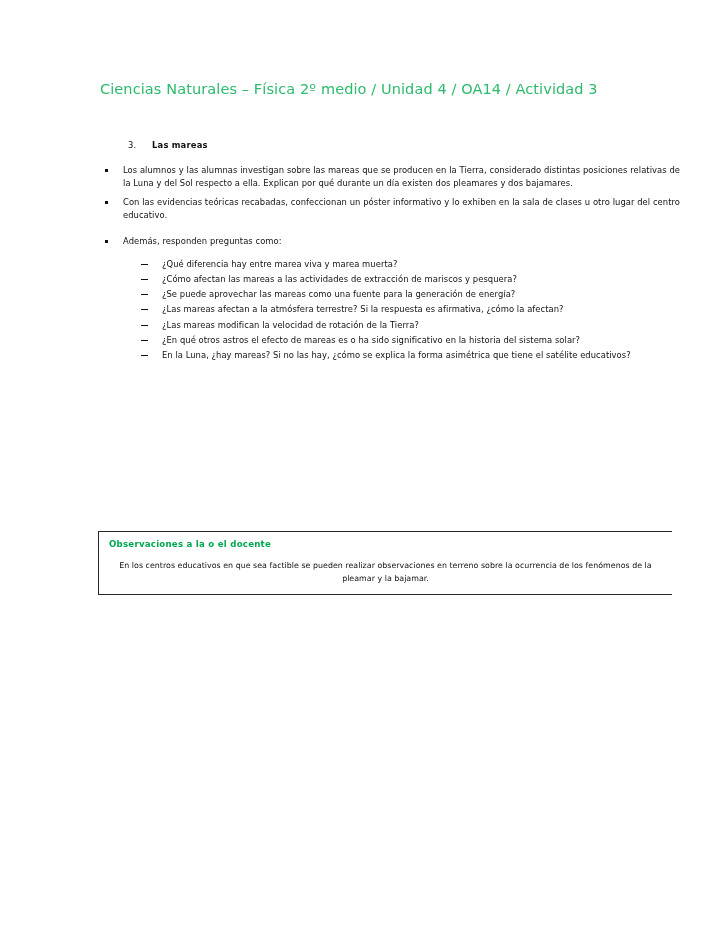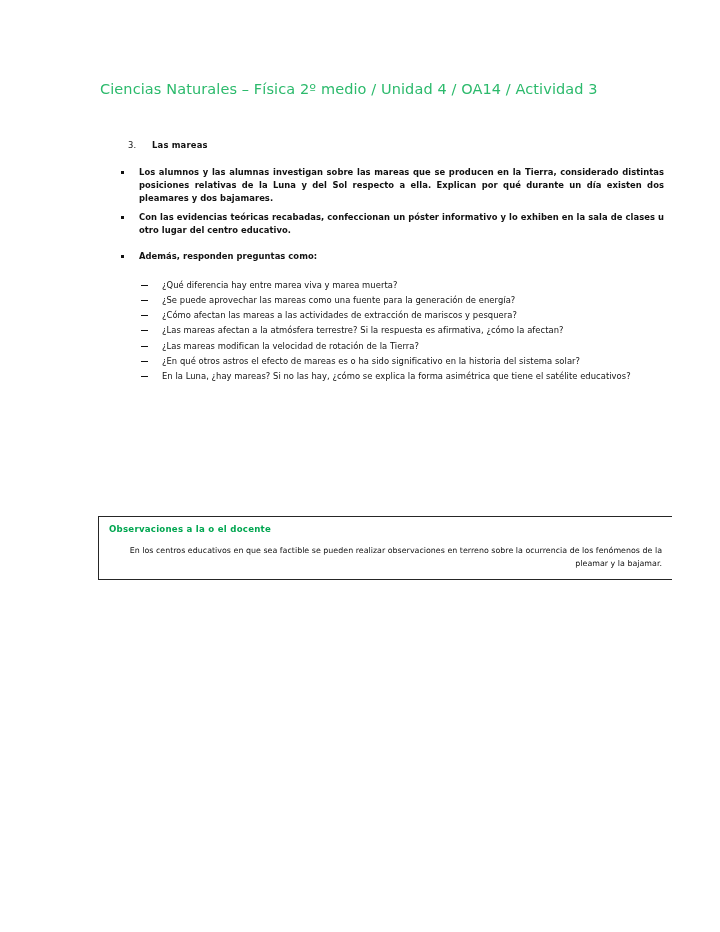--- a/index.html
+++ b/index.html
@@ -58,23 +58,22 @@
     width: 24px;
     font-weight: normal;
     flex: 0 0 24px;
   }
   .section-title .ttl {
     font-weight: bold;
   }
 
   ul.bullets {
     list-style: none;
-    margin: 16px;
+    margin: 0;
     padding: 0;
-    font-weight: bold;
   }
   ul.bullets > li {
     position: relative;
     padding-left: 23px;
     margin-bottom: 6px;
     font-size: 8.4px;
     line-height: 1.55;
     text-align: justify;
     color: #111;
     letter-spacing: 0.05px;
@@ -122,41 +121,41 @@
     background: #111;
   }
   ul.dashes > li .dash.muted {
     background: #5c7390;
   }
 
   
   .obs-box {
     position: absolute;
     left: 98px;
-    top: 516px;
+    top: 531px;
     width: 574px;
     box-sizing: border-box;
     border-top: 1.6px solid #262626;
     border-bottom: 1.6px solid #262626;
     border-left: 1.2px solid #262626;
     padding: 7px 10px 8px 10px;
     background: #ffffff;
   }
   .obs-title {
     font-size: 8.6px;
     font-weight: bold;
     color: #00a650;
     letter-spacing: 0.25px;
     margin: 0 0 11px 0;
   }
   .obs-body {
     font-size: 7.9px;
     line-height: 1.62;
     color: #111;
-    text-align: right;
+    text-align: center;
     margin: 0;
     letter-spacing: 0.02px;
   }
 </style>
 </head>
 <body>
 
 <div class="page">
 
   <div class="doc-header">Ciencias Naturales – Física 2º medio / Unidad 4 / OA14 / Actividad 3</div>
@@ -183,25 +182,25 @@
       </li>
     </ul>
 
     <ul class="dashes">
       <li>
         <span class="dash"></span>
         <span>¿Qué diferencia hay entre marea viva y marea muerta?</span>
       </li>
       <li>
         <span class="dash"></span>
+        <span>¿Cómo afectan las mareas a las actividades de extracción de mariscos y pesquera?</span>
+      </li>
+      <li>
+        <span class="dash"></span>
         <span>¿Se puede aprovechar las mareas como una fuente para la generación de energía?</span>
-      </li>
-      <li>
-        <span class="dash"></span>
-        <span>¿Cómo afectan las mareas a las actividades de extracción de mariscos y pesquera?</span>
       </li>
       <li class="justify">
         <span class="dash"></span>
       </li>
       <li class="justify">
         <span class="dash"></span>
         <span>¿Las mareas afectan a la atmósfera terrestre? Si la respuesta es afirmativa, ¿cómo la afectan?</span>
       </li>
       <li>
         <span class="dash"></span>

